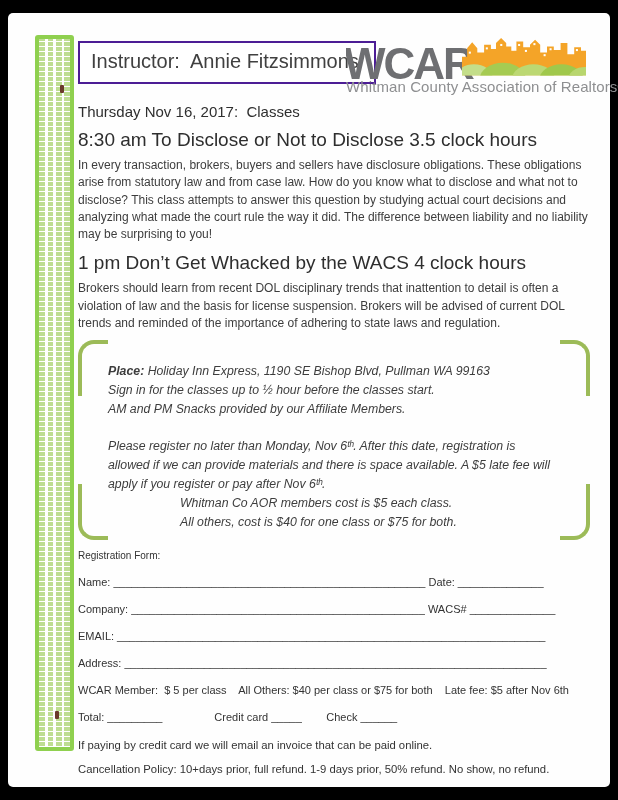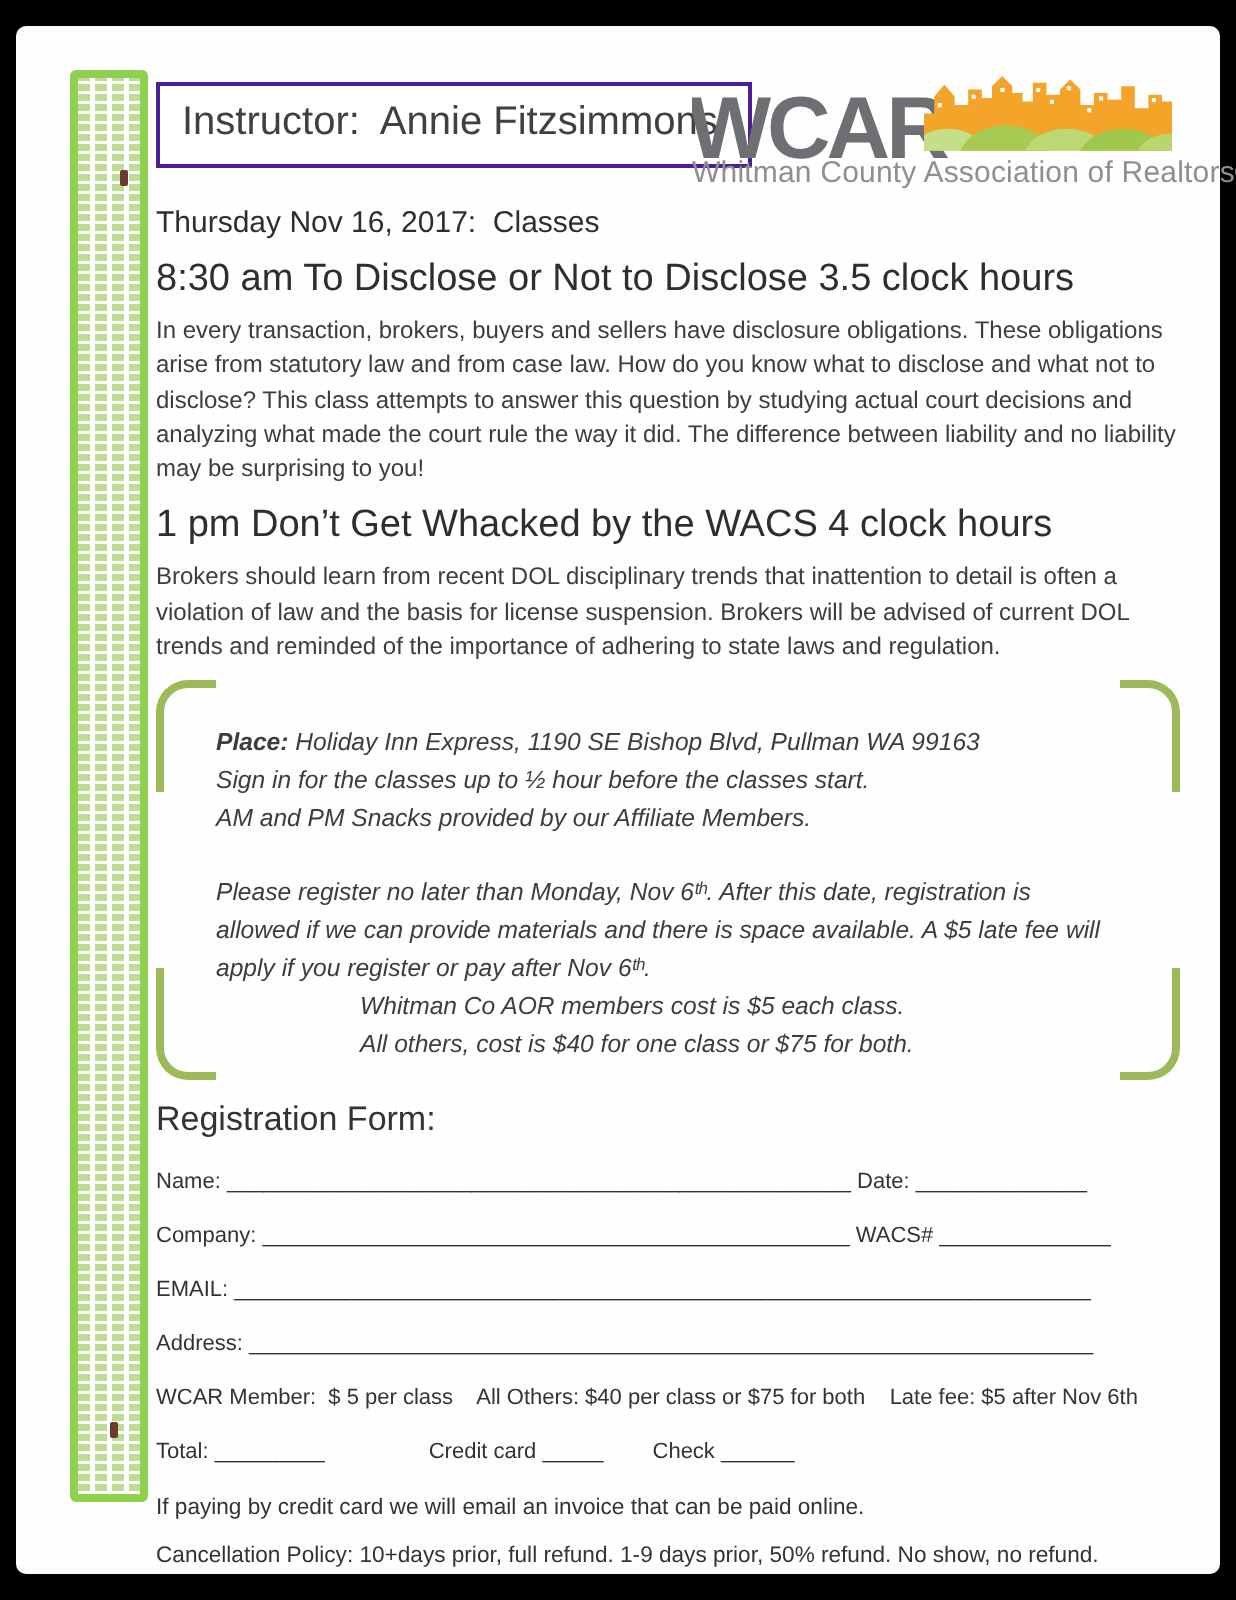--- a/index.html
+++ b/index.html
@@ -96,21 +96,21 @@
   .corner.tl { left: 0; top: 0; border-left: 4px solid #9cbb58; border-top: 4px solid #9cbb58; border-top-left-radius: 16px; }
   .corner.tr { right: 0; top: 0; border-right: 4px solid #9cbb58; border-top: 4px solid #9cbb58; border-top-right-radius: 16px; }
   .corner.bl { left: 0; bottom: 0; border-left: 4px solid #9cbb58; border-bottom: 4px solid #9cbb58; border-bottom-left-radius: 16px; }
   .corner.br { right: 0; bottom: 0; border-right: 4px solid #9cbb58; border-bottom: 4px solid #9cbb58; border-bottom-right-radius: 16px; }
   .info-line { color: #3d3d3d; }
   .bold-lbl { font-weight: bold; }
   .register-para { margin-top: 18px; }
   .indent-line { margin-left: 72px; }
 
   .form-section { margin-top: 10px; }
-  .form-title { font-size: 17px; color: #333; }
+  .form-title { font-size: 10px; color: #333; }
   .form-row {
     margin-top: 15px;
     font-size: 11px;
     color: #333;
     white-space: pre;
     overflow: hidden;
   }
   .notes { margin-top: 16px; }
   .note-line {
     margin-top: 11.5px;

